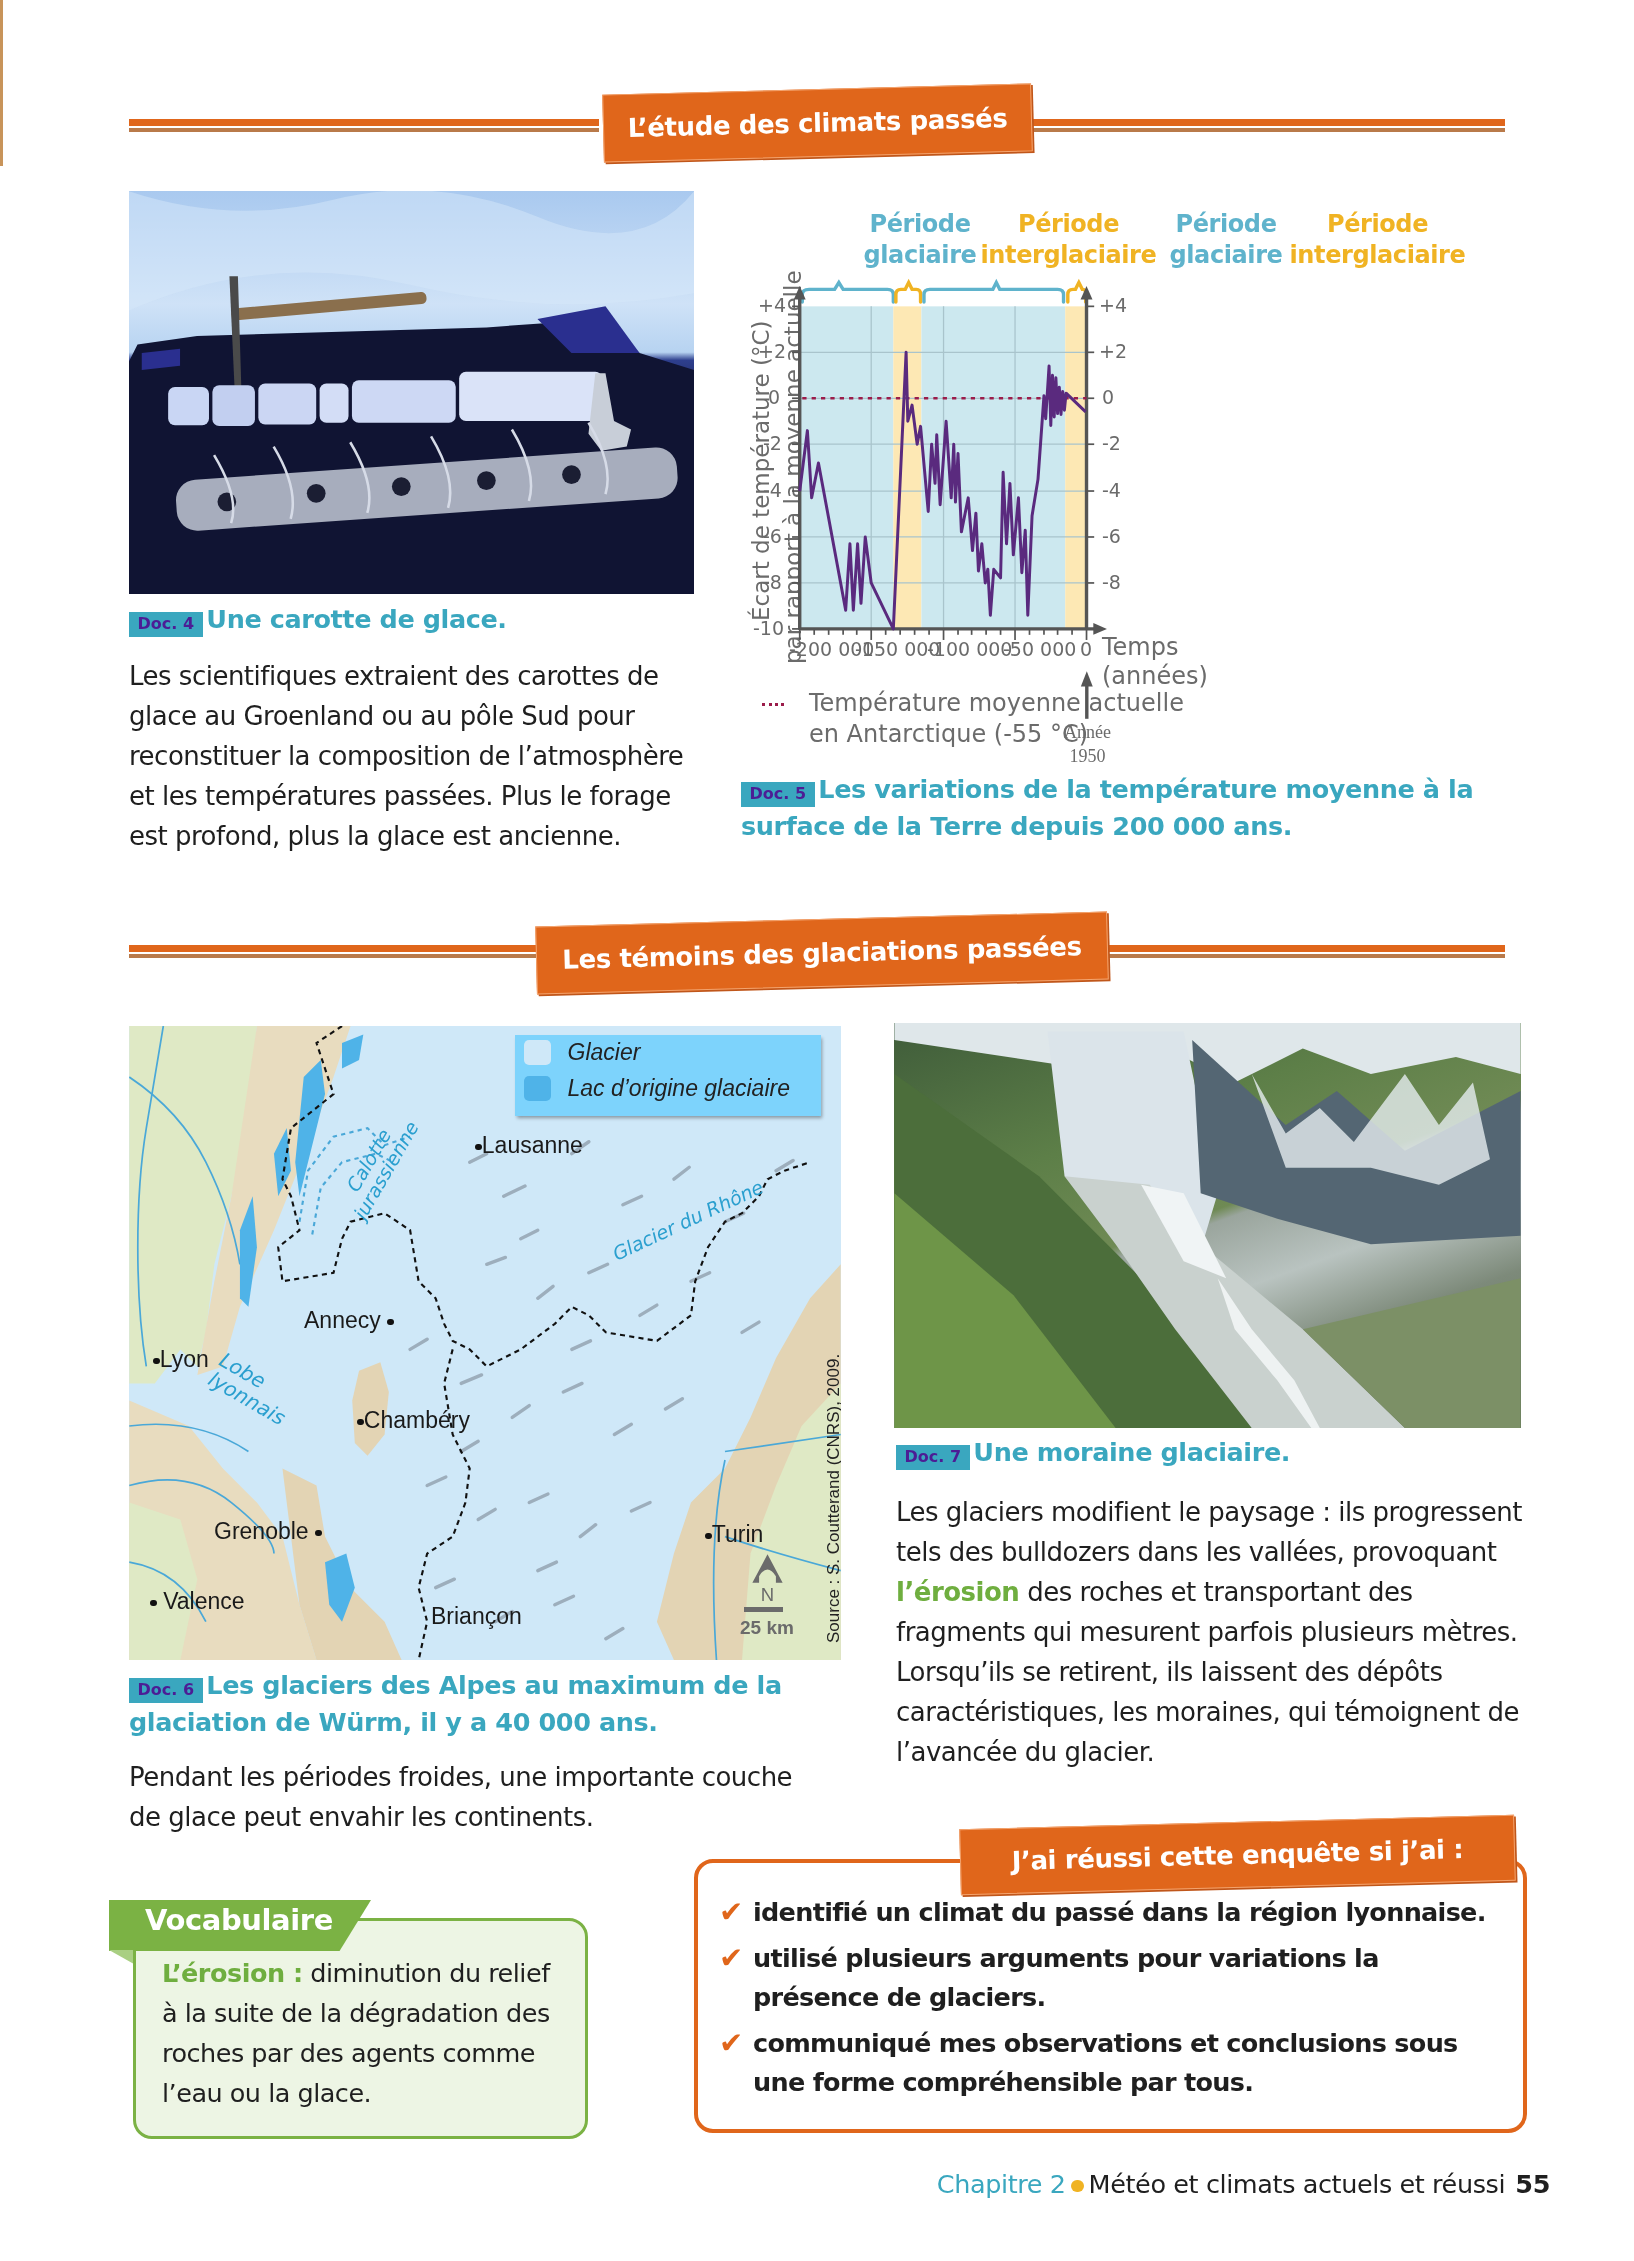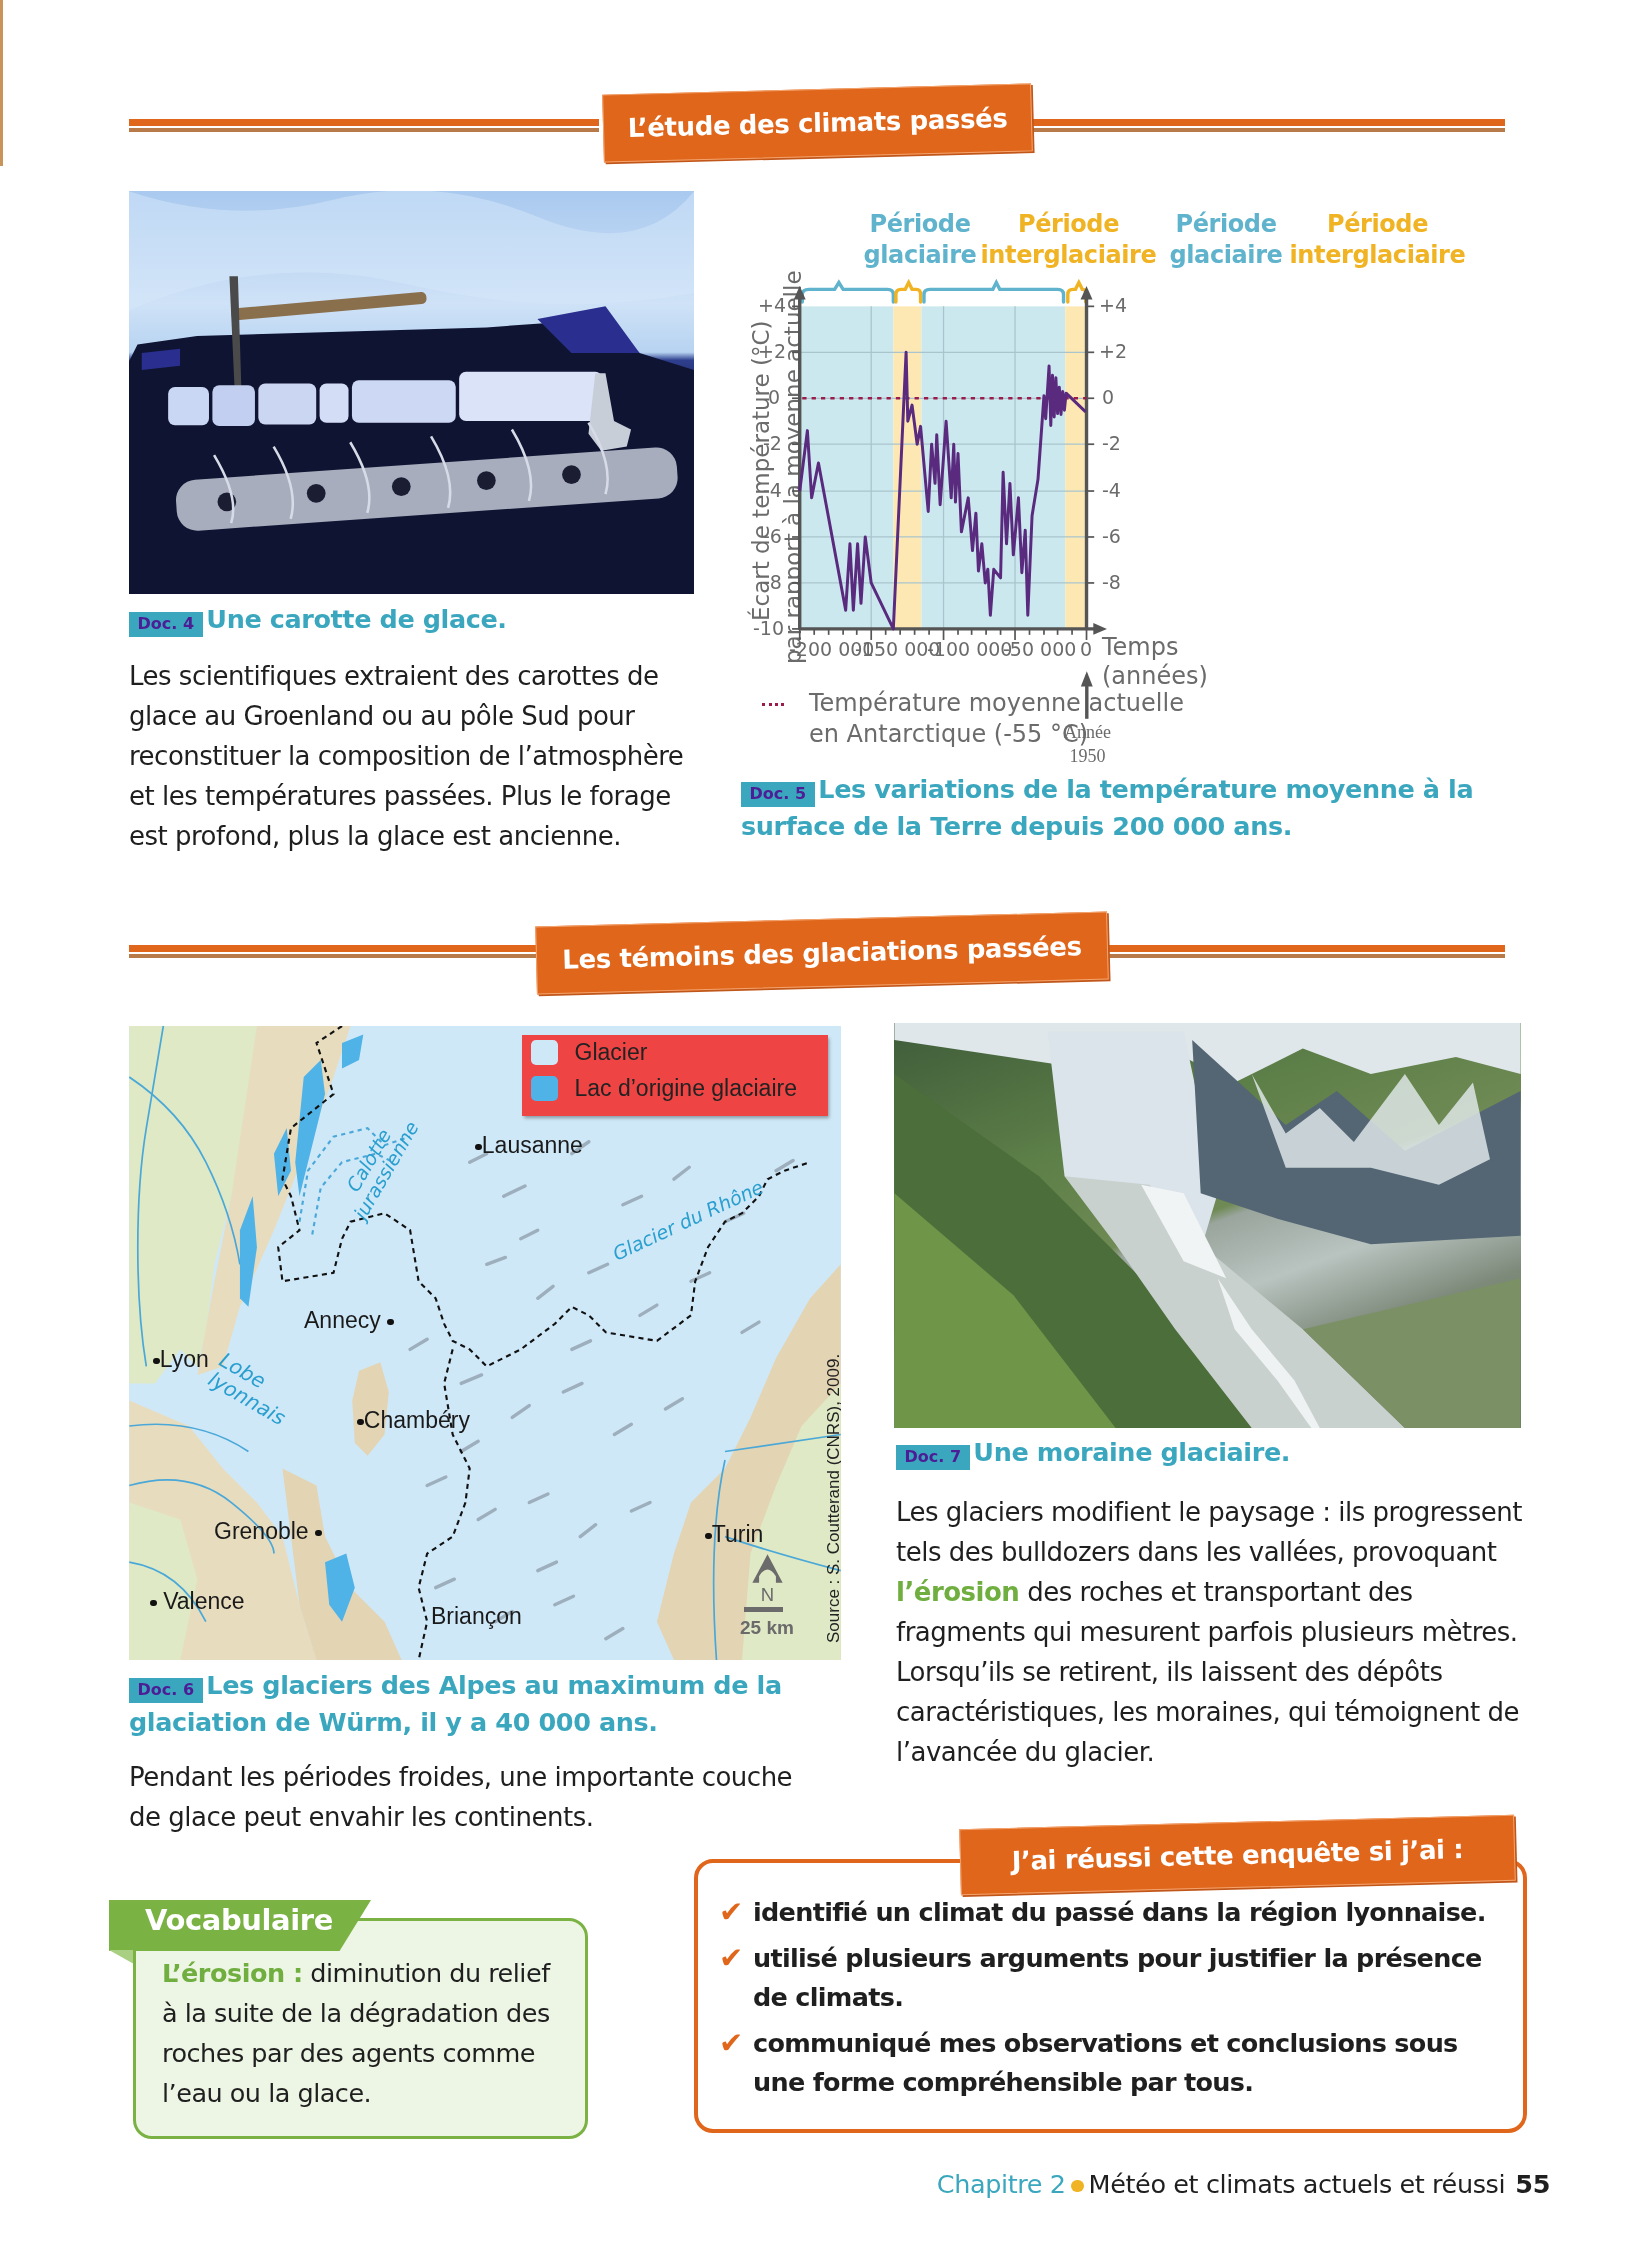--- a/index.html
+++ b/index.html
@@ -37,21 +37,21 @@
   .glac { color: #5fb3cc; }
   .inter { color: #f0b323; }
   .tick-label { position: absolute; font-family: "DejaVu Sans", sans-serif; font-size: 19px; color: #6b6b6b; }
   .axis-title { position: absolute; font-family: "DejaVu Sans", sans-serif; font-size: 23px; color: #6b6b6b; transform-origin: left top; white-space: nowrap; }
 
   
   .map { position: absolute; left: 129px; top: 1026px; width: 712px; height: 634px; overflow: hidden; background: #cfe8f8; }
   .city { position: absolute; font-family: "Liberation Sans", sans-serif; font-size: 23px; color: #1a1a1a; white-space: nowrap; }
   .city .dot { display: inline-block; width: 6.8px; height: 6.8px; border-radius: 50%; background: #111; vertical-align: middle; }
   .map-italic { position: absolute; font-family: "DejaVu Sans", sans-serif; font-style: italic; font-size: 19px; color: #2a9fcf; white-space: nowrap; }
-  .legend { position: absolute; right: 13px; top: 8.5px; width: 306px; height: 81px; background: #ef4444; box-shadow: 1.7px 2.6px 3.4px rgba(0,0,0,0.35); }
+  .legend { position: absolute; right: 20px; top: 8.5px; width: 306px; height: 81px; background: #7dd3fc; box-shadow: 1.7px 2.6px 3.4px rgba(0,0,0,0.35); font-style: italic; }
   .legend-row { display: flex; align-items: center; height: 36px; padding-left: 8.5px; }
   .legend-swatch { width: 27px; height: 25.5px; border-radius: 5.1px; margin-right: 17px; }
   .legend-label { font-family: "Liberation Sans", sans-serif; font-size: 23px; color: #222; }
 
   
   .vocab-box { position: absolute; left: 133px; top: 1918px; width: 455px; height: 221px; border: 3.4px solid #7bb244; border-radius: 19px; background: #edf5e4; }
   .vocab-tab { position: absolute; left: 109px; top: 1900px; width: 262px; height: 51px; background: #7bb244; clip-path: polygon(0 0, 100% 0, 88% 100%, 0 100%); }
   .vocab-tab-fold { position: absolute; left: 109px; top: 1950px; width: 24px; height: 13.6px; background: #a9cf82; clip-path: polygon(0 0, 100% 0, 100% 100%); }
   .vocab-title { position: absolute; left: 145px; top: 1903px; font-family: "DejaVu Sans", sans-serif; font-weight: bold; font-size: 29px; color: #fff; letter-spacing: -0.4px; }
   .vocab-text { position: absolute; left: 162px; top: 1953px; width: 409px; font-family: "DejaVu Sans", sans-serif; font-size: 25.5px; line-height: 40px; color: #1f1f1f; letter-spacing: -0.5px; }
@@ -433,21 +433,21 @@
 <div class="banner success-banner" style="transform: rotate(-1.5deg);">
   <span>J’ai réussi cette enquête si j’ai :</span>
 </div>
 <div class="success-list">
   <div class="success-item">
     <span class="check">✔</span>
     <span>identifié un climat du passé dans la région lyonnaise.</span>
   </div>
   <div class="success-item">
     <span class="check">✔</span>
-    <span>utilisé plusieurs arguments pour justifier la présence de climats.</span>
+    <span>utilisé plusieurs arguments pour variations la présence de glaciers.</span>
   </div>
   <div class="success-item">
     <span class="check">✔</span>
     <span>communiqué mes observations et conclusions sous une forme compréhensible par tous.</span>
   </div>
 </div>
 
 <div class="footer">
   <span class="chap">Chapitre 2</span><span class="bullet"></span><span>Météo et climats actuels et réussi</span><span class="page">55</span>
 </div>

